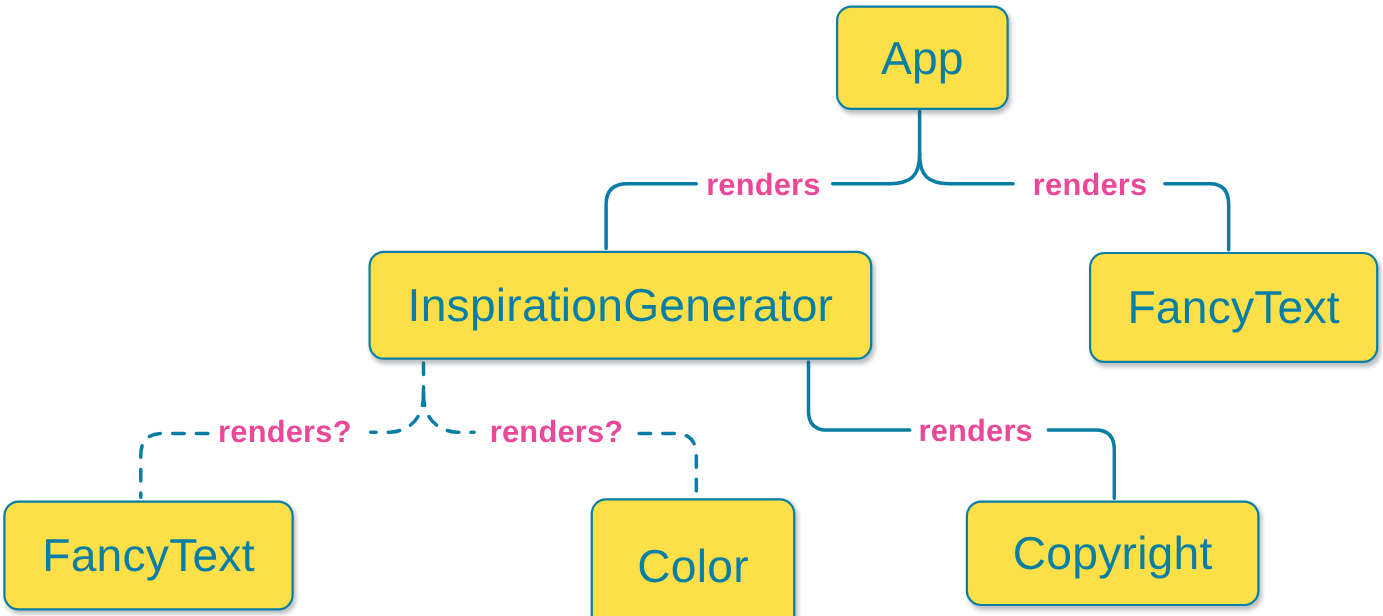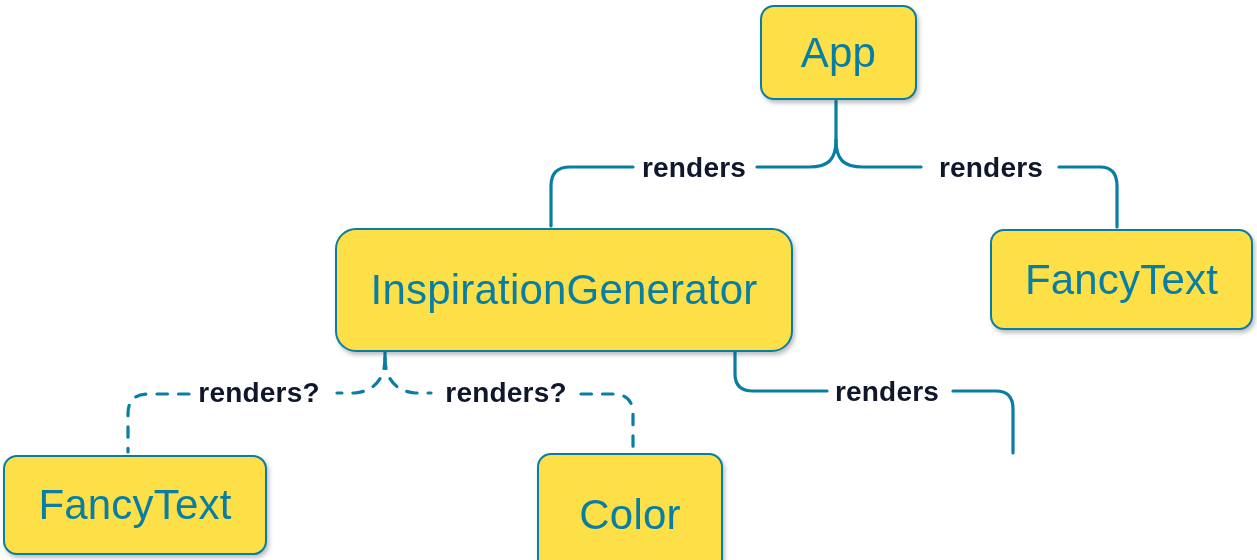--- a/index.html
+++ b/index.html
@@ -41,29 +41,29 @@
     box-shadow: 2px 3px 4px rgba(60, 70, 80, 0.35);
     display: flex;
     align-items: center;
     justify-content: center;
     color: #087ea4;
     font-size: 42px;
     font-weight: 500;
     letter-spacing: 0.2px;
   }
   .node-app            { left: 760px; top: 5px;   width: 157px; height: 95px; }
-  .node-inspiration    { left: 335px; top: 228px; width: 458px; height: 124px; border-radius: 21px; }
+  .node-inspiration    { left: 335px; top: 228px; width: 458px; height: 99px; }
   .node-fancytext-top  { left: 990px; top: 229px; width: 263px; height: 101px; }
   .node-fancytext-bottom { left: 3px; top: 455px; width: 264px; height: 100px; }
   .node-color          { left: 537px; top: 453px; width: 186px; height: 124px; }
   .node-copyright      { left: 878px; top: 455px; width: 267px; height: 96px; }
   .edge-label {
     position: absolute;
     transform: translate(-50%, -50%);
-    color: #0f172a;
+    color: #ec4899;
     font-size: 28px;
     font-weight: 700;
     letter-spacing: 0.2px;
     white-space: nowrap;
     background: transparent;
   }
   .edge-label-app-ig        { left: 694px;  top: 168px; }
   .edge-label-app-fancytext { left: 991px;  top: 168px; }
   .edge-label-ig-fancytext  { left: 259px;  top: 393px; }
   .edge-label-ig-color      { left: 506px;  top: 393px; }
@@ -109,20 +109,23 @@
   </div>
 
   <div class="node node-fancytext-bottom">
     <span>FancyText</span>
   </div>
 
   <div class="node node-color">
     <span>Color</span>
   </div>
 
+  <div class="node node-copyright">
+    <span>Copyright</span>
+  </div>
 
   <span class="edge-label edge-label-app-ig">renders</span>
 
   <span class="edge-label edge-label-app-fancytext">renders</span>
 
   <span class="edge-label edge-label-ig-fancytext">renders?</span>
 
   <span class="edge-label edge-label-ig-color">renders?</span>
 
   <span class="edge-label edge-label-ig-copyright">renders</span>

